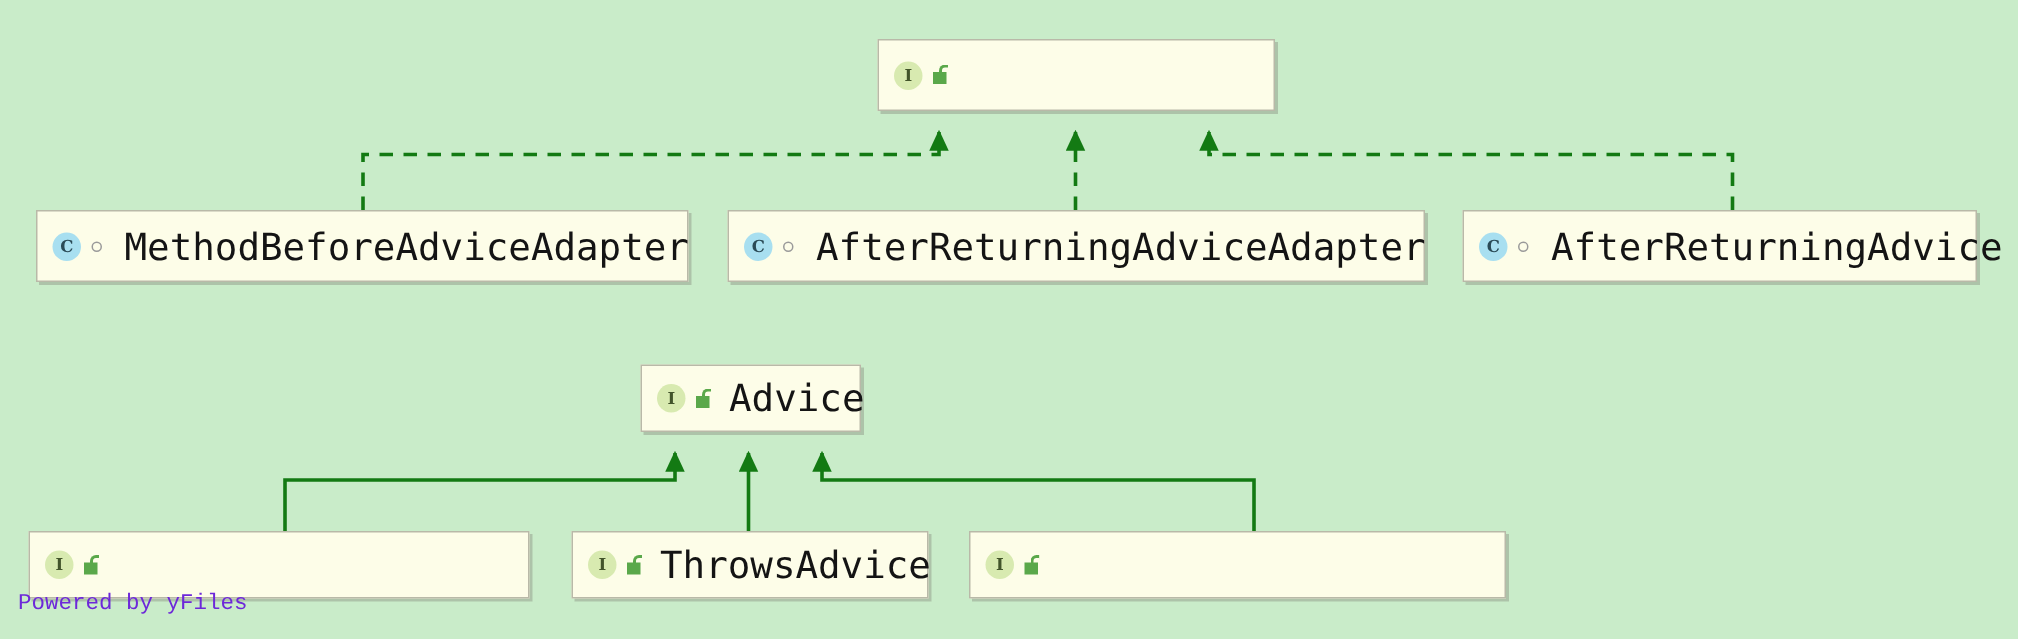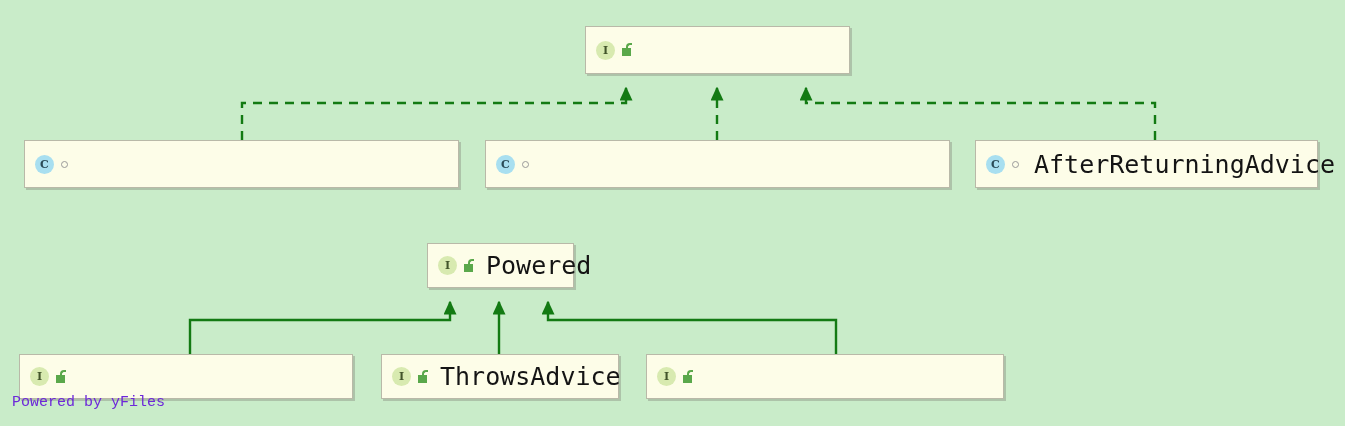--- a/index.html
+++ b/index.html
@@ -145,40 +145,42 @@
         <span class="tico">
           <span class="disc iface">I</span>
           <span class="mod lock"></span>
         </span>
       </div>
       <div class="node" style="left: 24px; top: 140px; width: 435px; height: 48px;">
         <span class="tico">
           <span class="disc cls">C</span>
           <span class="mod circle"></span>
         </span>
+        <span class="label">MethodBeforeAdviceAdapter</span>
       </div>
       <div class="node" style="left: 485px; top: 140px; width: 465px; height: 48px;">
         <span class="tico">
           <span class="disc cls">C</span>
           <span class="mod circle"></span>
         </span>
+        <span class="label">AfterReturningAdviceAdapter</span>
       </div>
       <div class="node" style="left: 975px; top: 140px; width: 343px; height: 48px;">
         <span class="tico">
           <span class="disc cls">C</span>
           <span class="mod circle"></span>
         </span>
         <span class="label">AfterReturningAdvice</span>
       </div>
       <div class="node" style="left: 427px; top: 243px; width: 147px; height: 45px;">
         <span class="tico">
           <span class="disc iface">I</span>
           <span class="mod lock"></span>
         </span>
-        <span class="label">Powered</span>
+        <span class="label">Advice</span>
       </div>
       <div class="node" style="left: 19px; top: 354px; width: 334px; height: 45px;">
         <span class="tico">
           <span class="disc iface">I</span>
           <span class="mod lock"></span>
         </span>
       </div>
       <div class="node" style="left: 381px; top: 354px; width: 238px; height: 45px;">
         <span class="tico">
           <span class="disc iface">I</span>

